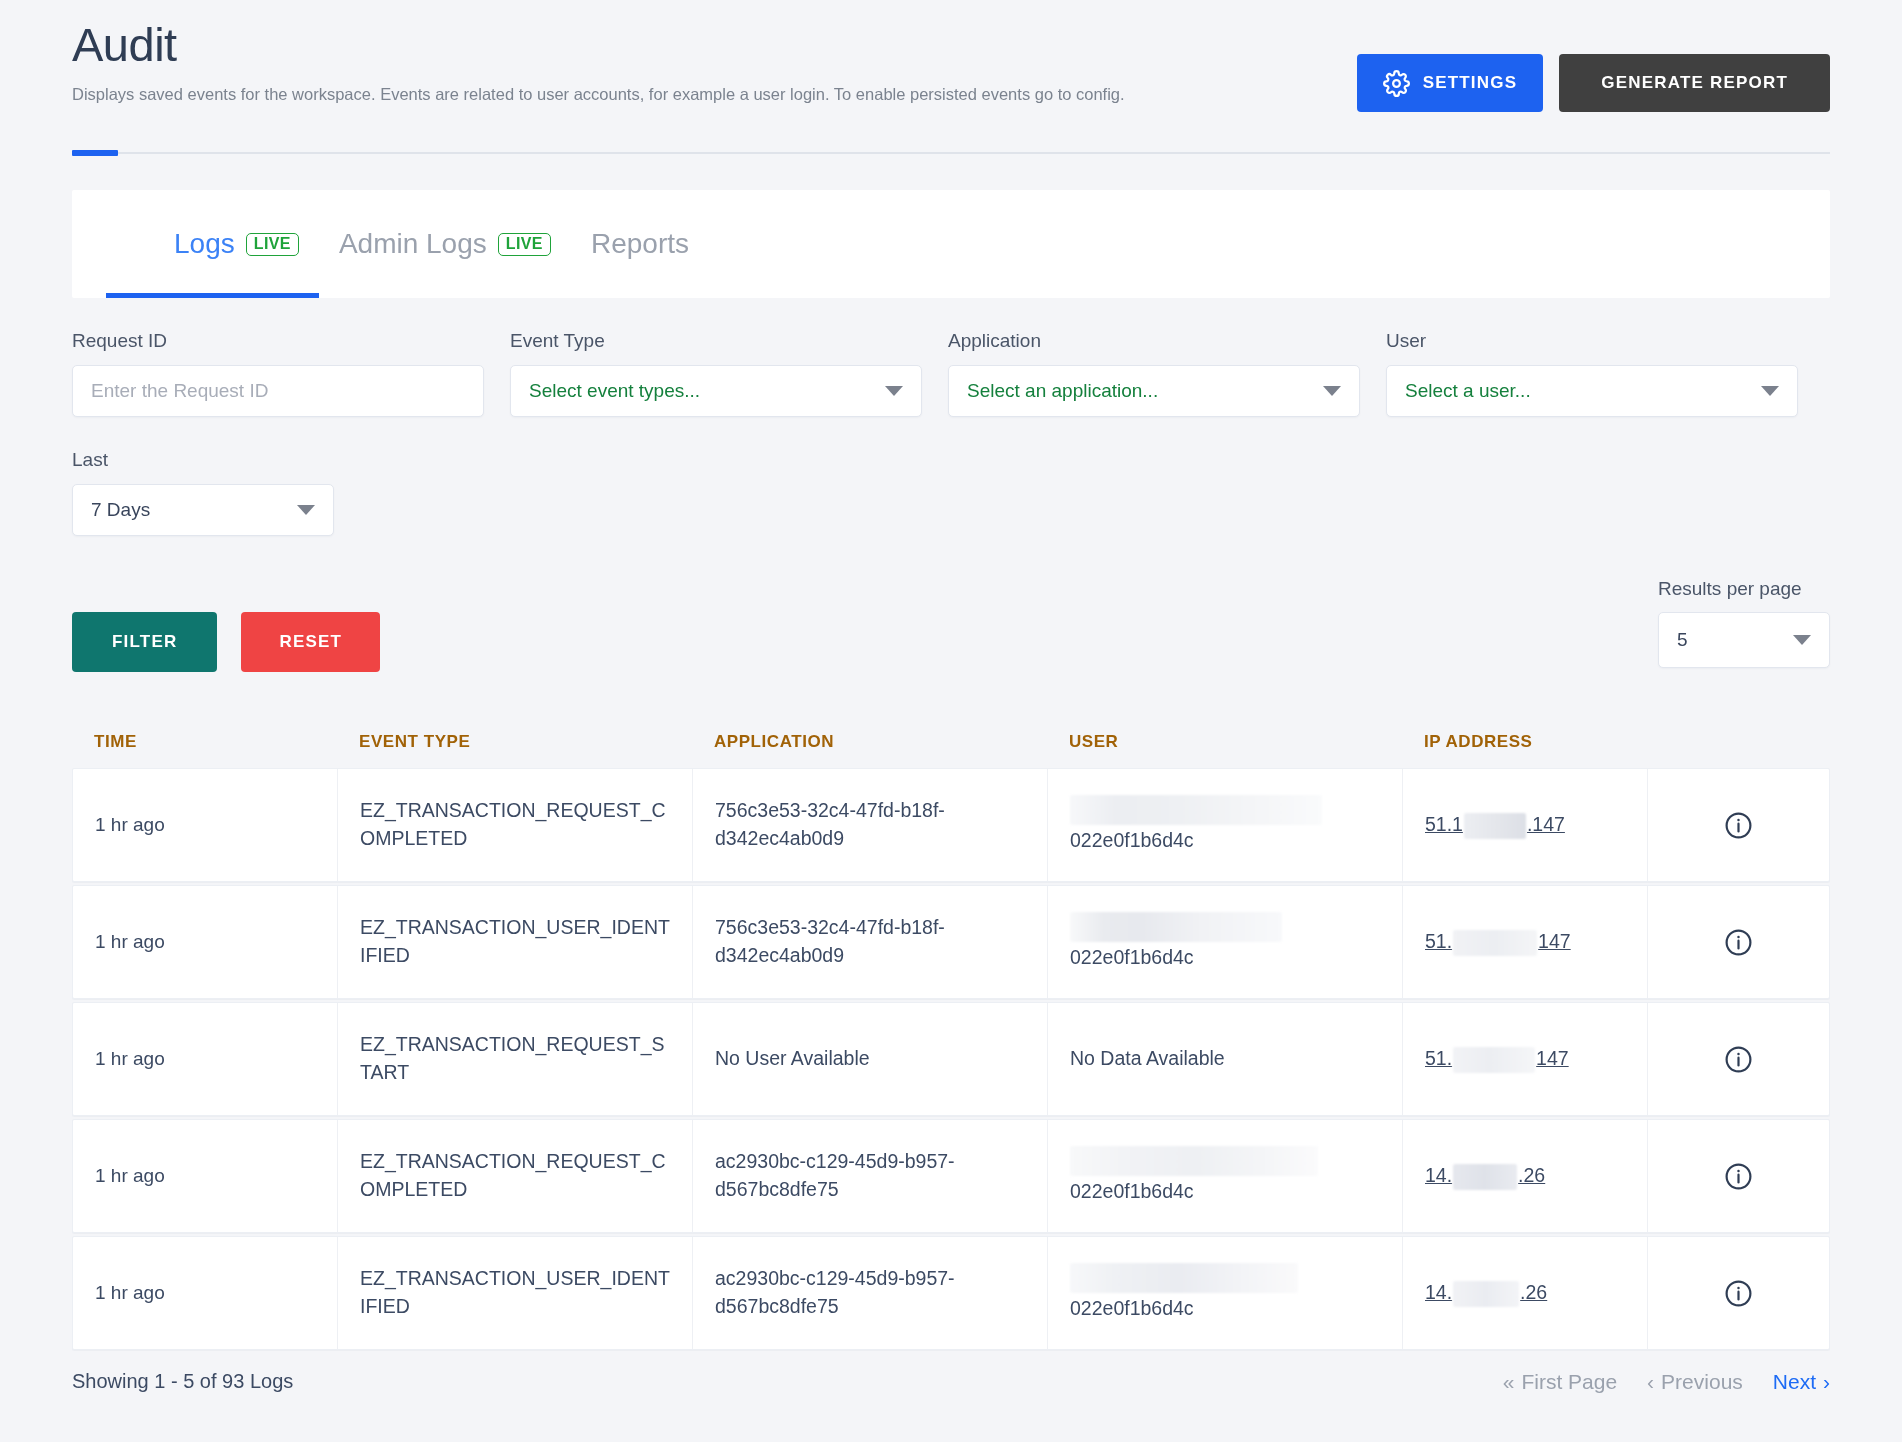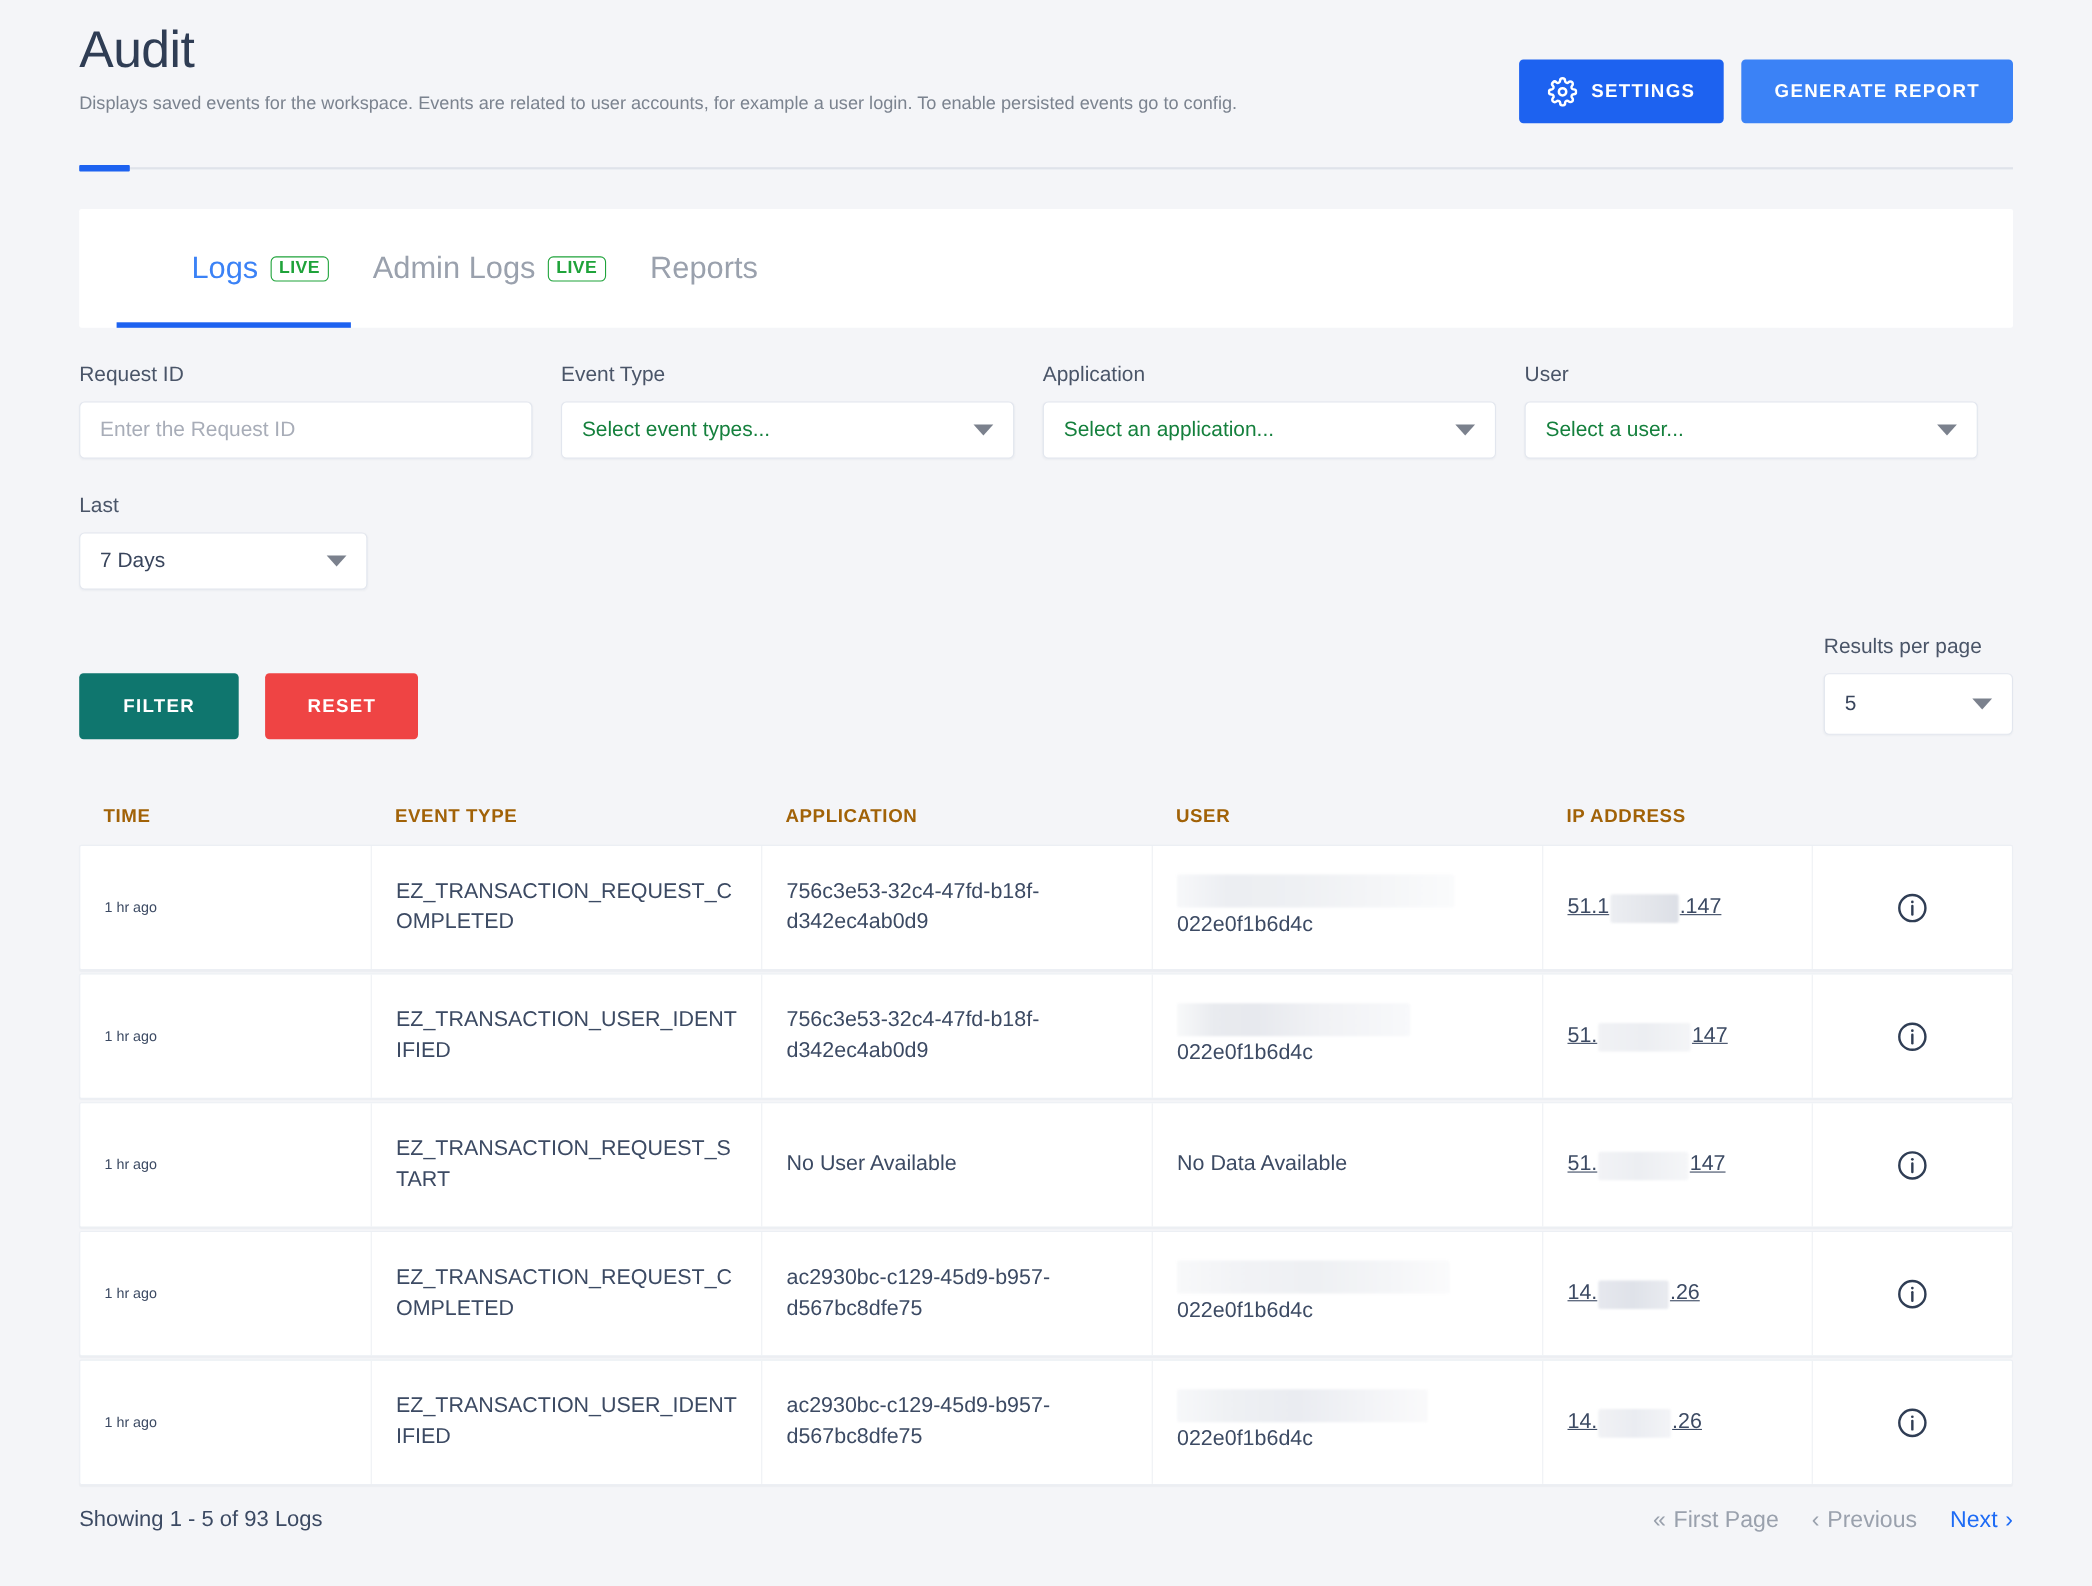--- a/index.html
+++ b/index.html
@@ -36,21 +36,21 @@
   }
   .btn {
     border: none; cursor: pointer; color: #fff;
     font-family: "Liberation Sans", sans-serif;
     font-size: 17px; font-weight: 700; letter-spacing: 1.2px;
     border-radius: 4px;
     display: inline-flex; align-items: center; justify-content: center;
     height: 58px;
   }
   .btn-settings { background: #1d62f0; padding: 0 26px; gap: 13px; }
-  .btn-report { background: #3b82f6; padding: 0 30px; text-align: right; }
+  .btn-report { background: #404040; padding: 0 42px; text-align: right; }
   .gear { width: 27px; height: 27px; display: block; }
 
   
   .accent-rule {
     position: absolute; left: 72px; top: 152px; right: 72px; height: 2px;
     background: #dfe3ea;
   }
   .accent-rule::before {
     content: ""; position: absolute; left: 0; top: -2px;
     width: 46px; height: 6px; background: #1d62f0; border-radius: 1px;
@@ -153,21 +153,21 @@
     box-shadow: 0 1px 1px rgba(30,45,80,0.035);
   }
   .cell {
     display: flex; align-items: center;
     padding: 14px 22px;
     font-size: 19.5px; color: #3c4a63; line-height: 1.42;
     border-right: 1px solid #eef0f4;
   }
   .cell.last { border-right: none; }
   .cell .wrap { word-break: break-word; }
-  .cell-time { font-size: 13px; }
+  .cell-time { font-size: 19px; }
 
   .user-cell { flex-direction: column; align-items: flex-start; justify-content: center; gap: 2px; }
   .redact {
     height: 30px; border-radius: 2px;
     background: linear-gradient(90deg,#f7f8fa 0%, #eceef2 18%, #eef0f3 42%, #f4f5f7 70%, #fafbfc 100%);
     filter: blur(1px);
   }
   .redact-a { width: 252px; }
   .redact-b { width: 212px; background: linear-gradient(90deg,#f8f9fa 0%, #e9ebef 16%, #e7e9ee 34%, #f1f2f5 62%, #f8f9fb 100%); }
   .redact-c { width: 248px; background: linear-gradient(90deg,#f8f9fa 0%, #f2f3f6 22%, #eef0f3 50%, #f5f6f8 80%, #fbfbfc 100%); }

